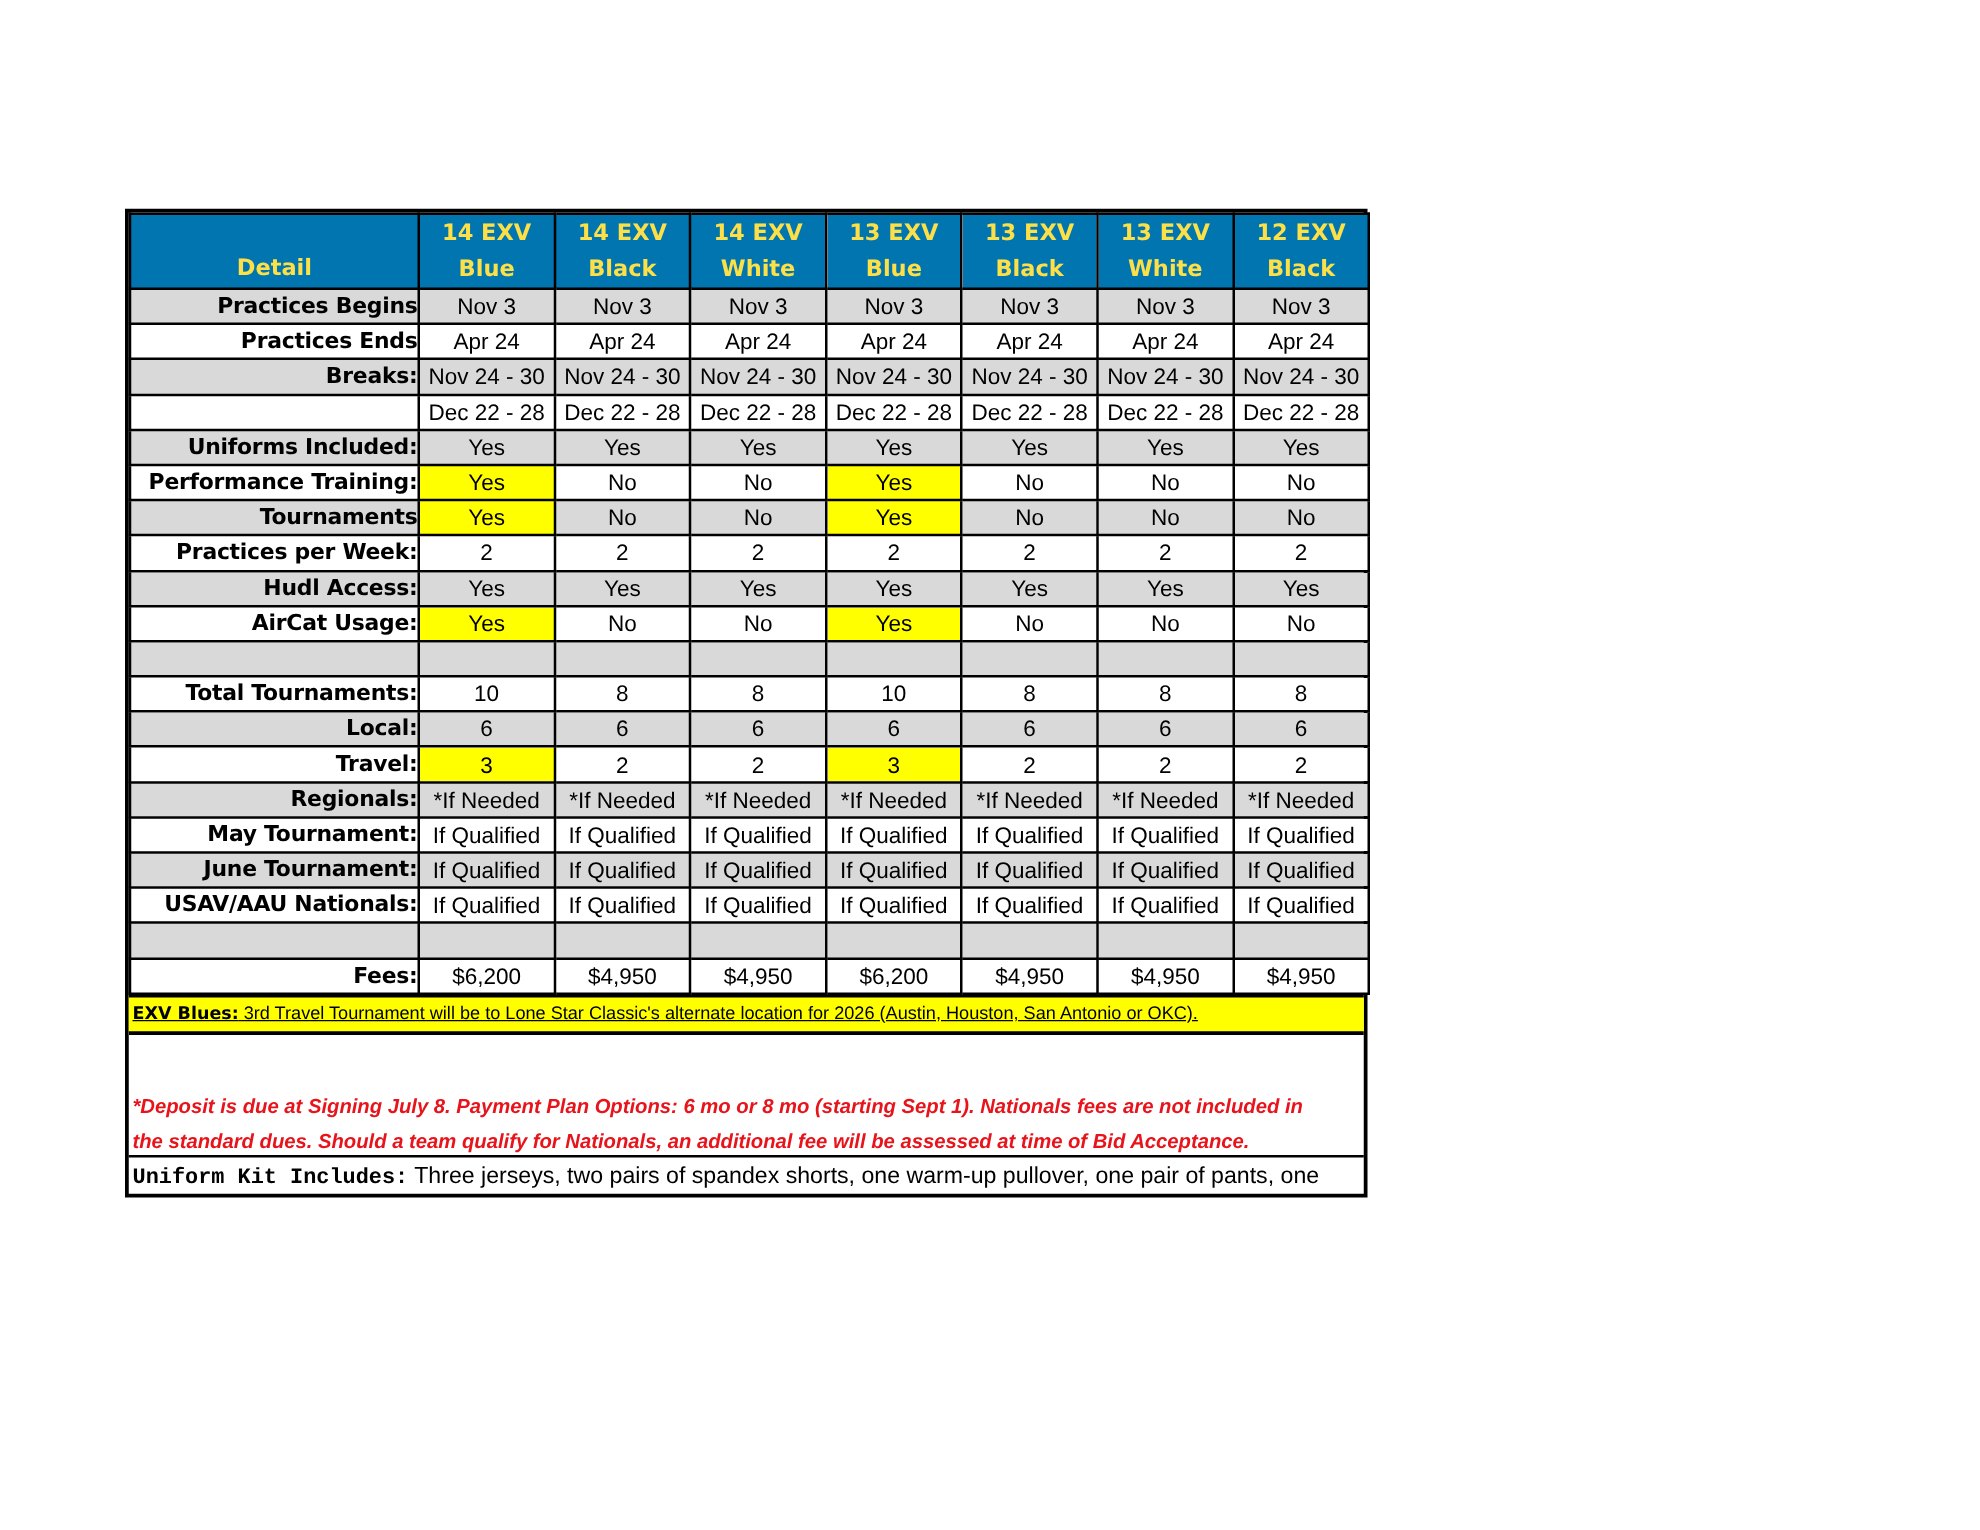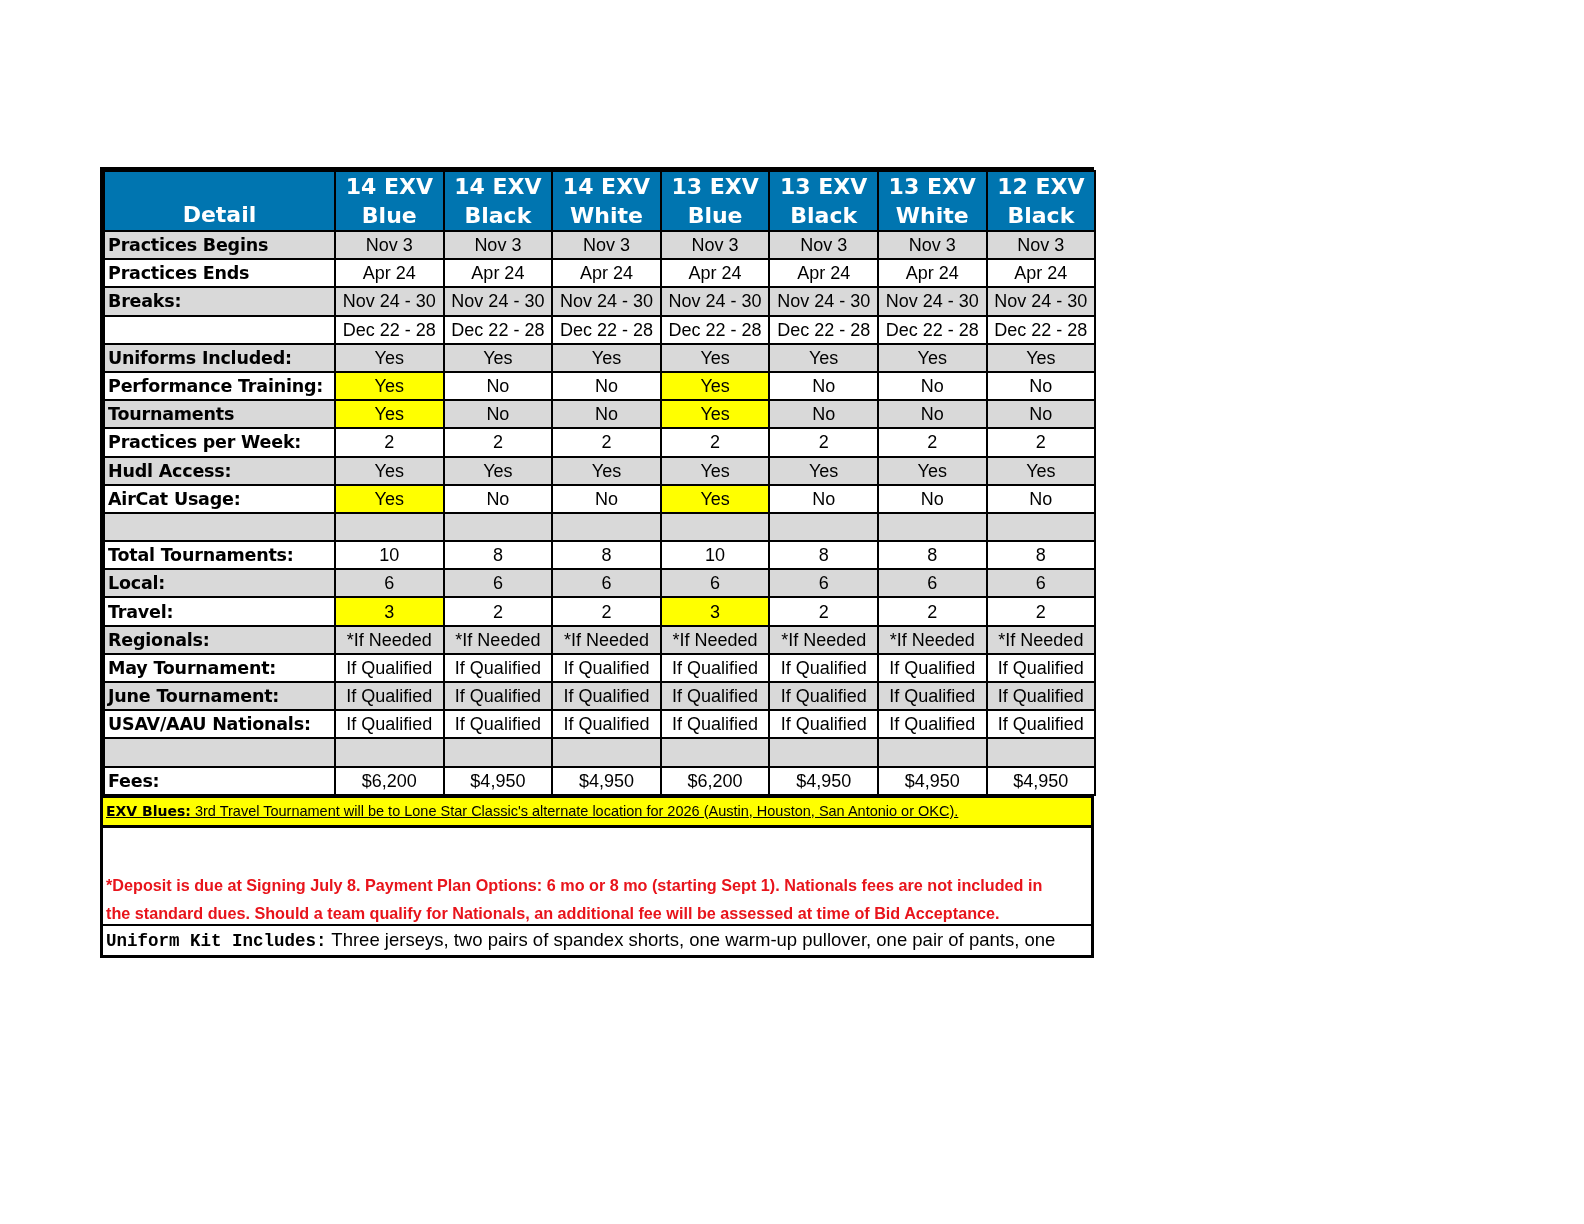--- a/index.html
+++ b/index.html
@@ -5,36 +5,36 @@
   html, body { margin: 0; padding: 0; background: #ffffff; }
   body { width: 1584px; height: 1224px; position: relative; overflow: hidden;
          font-family: "Liberation Sans", "DejaVu Sans", sans-serif; color: #000; }
   .sheet { position: absolute; left: 100px; top: 167px; width: 994px;
            border: 3px solid #000; box-sizing: border-box; background: #fff; }
   table.grid { border-collapse: collapse; width: 100%; table-layout: fixed; }
   table.grid col.label { width: 231px; }
   table.grid col.team { width: 108.6px; }
   table.grid th, table.grid td { border: 2px solid #000; padding: 0; height: 26.2px;
            font-size: 18px; line-height: 26px; text-align: center; white-space: nowrap; overflow: hidden; }
-  table.grid thead th { background: #0075b0; color: #ffffff; font-weight: bold;
-           font-family: "DejaVu Sans", sans-serif; font-size: 22px; height: 56px;
+  table.grid thead th { background: #0075b0; color: #fde047; font-weight: bold;
+           font-family: "DejaVu Sans", sans-serif; font-size: 18px; height: 56px;
            line-height: 29px; vertical-align: bottom; border-color: #000; }
   table.grid thead th.detail { vertical-align: bottom; padding-bottom: 1px; }
-  table.grid tbody td.rowlabel { text-align: left; padding-left: 3px; font-weight: bold;
+  table.grid tbody td.rowlabel { text-align: right; padding-left: 3px; font-weight: bold;
            font-family: "DejaVu Sans", sans-serif; font-size: 17.5px; letter-spacing: -0.2px; }
   tr.gray td { background: #d9d9d9; }
   tr.white td { background: #ffffff; }
   td.hl { background: #ffff00 !important; }
   .note-row { background: #ffff00; font-size: 14.5px; line-height: 27px; height: 27px;
               padding-left: 3px; border-top: 2px solid #000; border-bottom: 3px solid #000;
               white-space: nowrap; overflow: hidden; text-decoration: underline; }
   .note-row b { font-family: "DejaVu Sans", sans-serif; font-size: 14px; }
   .red-block { height: 96px; position: relative; border-bottom: 2px solid #000; }
   .red-text { position: absolute; left: 3px; right: 24px; top: 43px; color: #e8141b;
-              font-weight: bold; font-size: 16.2px; line-height: 28px;
+              font-weight: bold; font-style: italic; font-size: 16.2px; line-height: 28px;
               font-family: "Liberation Sans", sans-serif; }
   .kit-row { height: 29px; line-height: 28px; font-size: 18.5px; padding-left: 3px;
              white-space: nowrap; overflow: hidden; }
   .kit-row b { font-family: Liberation Mono, monospace; font-size: 17.5px; }
 </style>
 </head>
 <body>
 
 <div class="sheet">
   <table class="grid">

